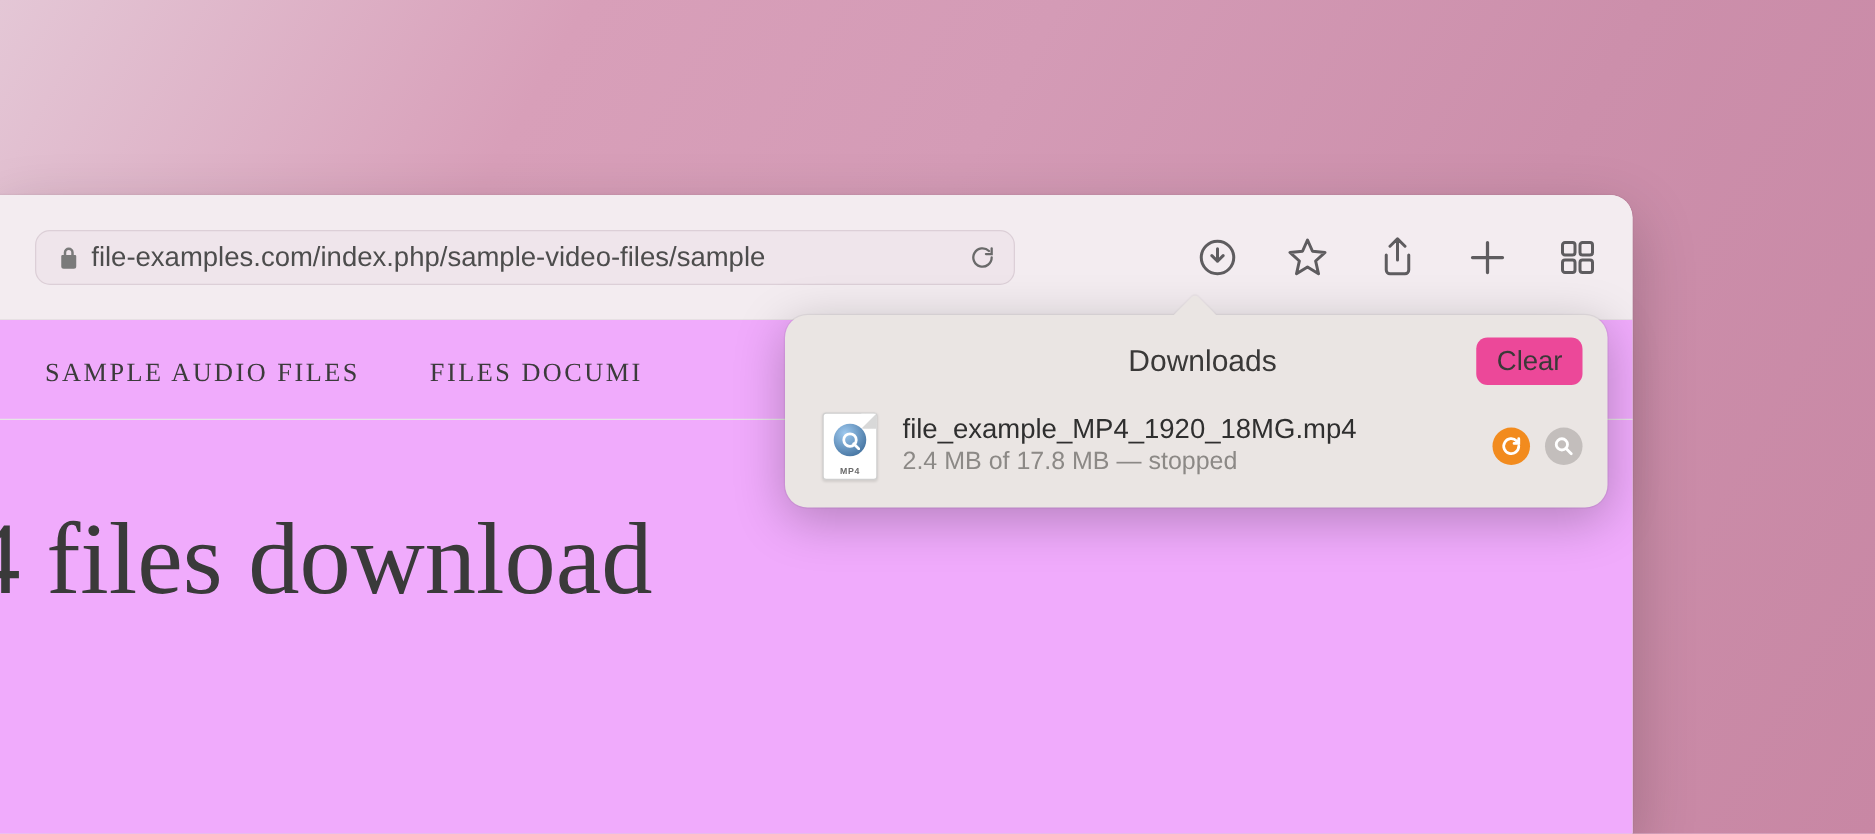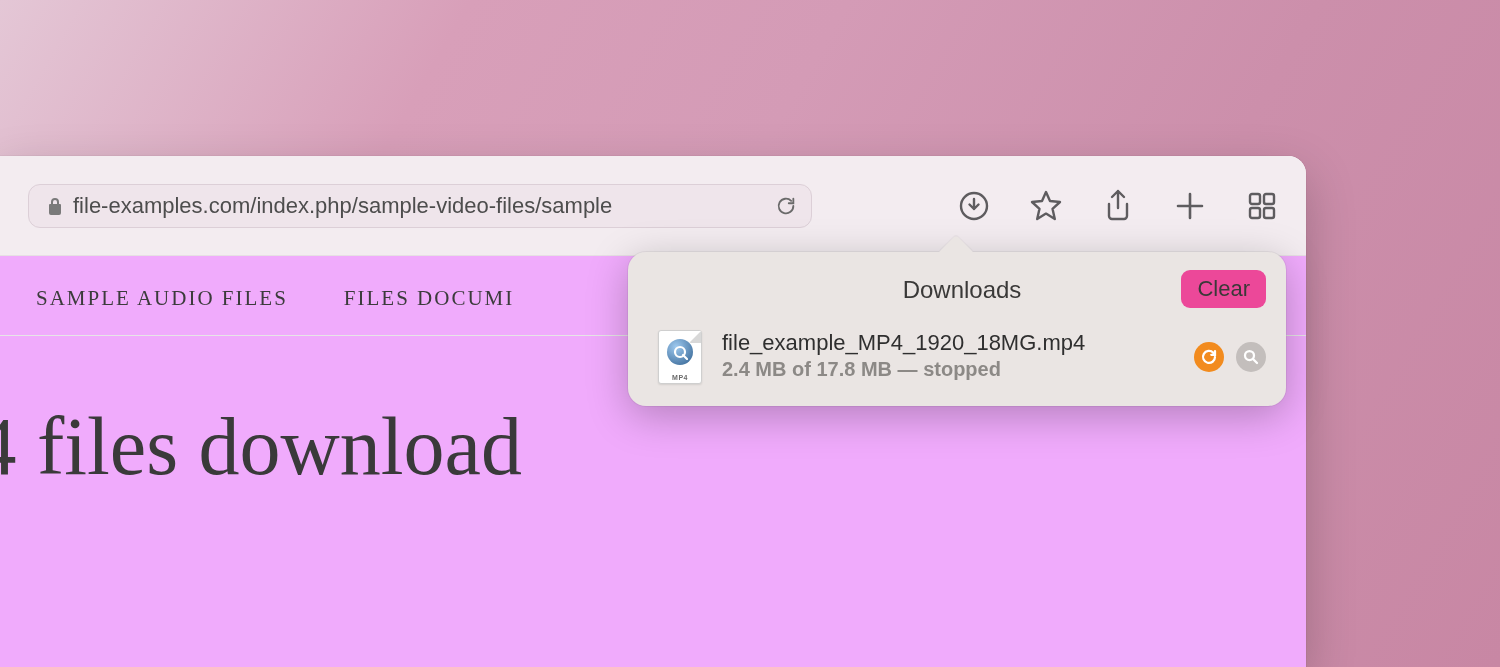--- a/index.html
+++ b/index.html
@@ -148,21 +148,21 @@
     display:flex; align-items:center; justify-content:center;
   }
   .file-icon .q svg { display:block; }
   .file-icon .tag {
     position:absolute; bottom:2px; left:50%; transform:translateX(-50%);
     font-size:7px; letter-spacing:0.5px; color:#6a6a6a; font-weight:600;
   }
 
   .dl-text { flex: 1 1 auto; min-width: 0; }
   .dl-name { font-size: 22px; color: #2f2f2f; white-space: nowrap; overflow: hidden; text-overflow: ellipsis; }
-  .dl-status { font-size: 20px; color: #8c8986; margin-top: 2px; font-weight: bold; }
+  .dl-status { font-size: 20px; color: #8c8986; margin-top: 2px; }
 
   .dl-actions { display:flex; gap: 12px; align-items:center; }
   .ab {
     width: 30px; height: 30px; border-radius: 50%;
     display:flex; align-items:center; justify-content:center;
   }
   .ab.retry { background: #f28b1e; }
   .ab.reveal { background: #c3bebc; }
 
   svg { display:block; }

